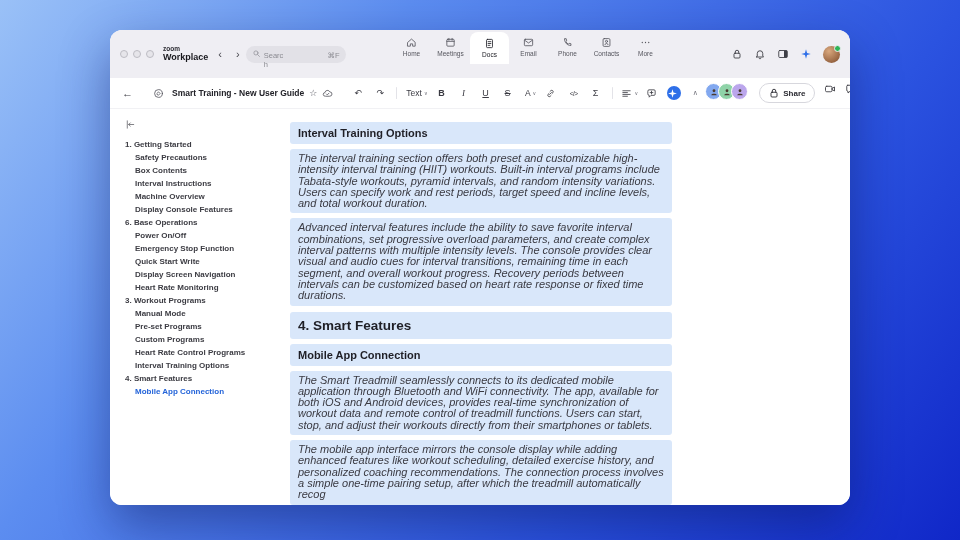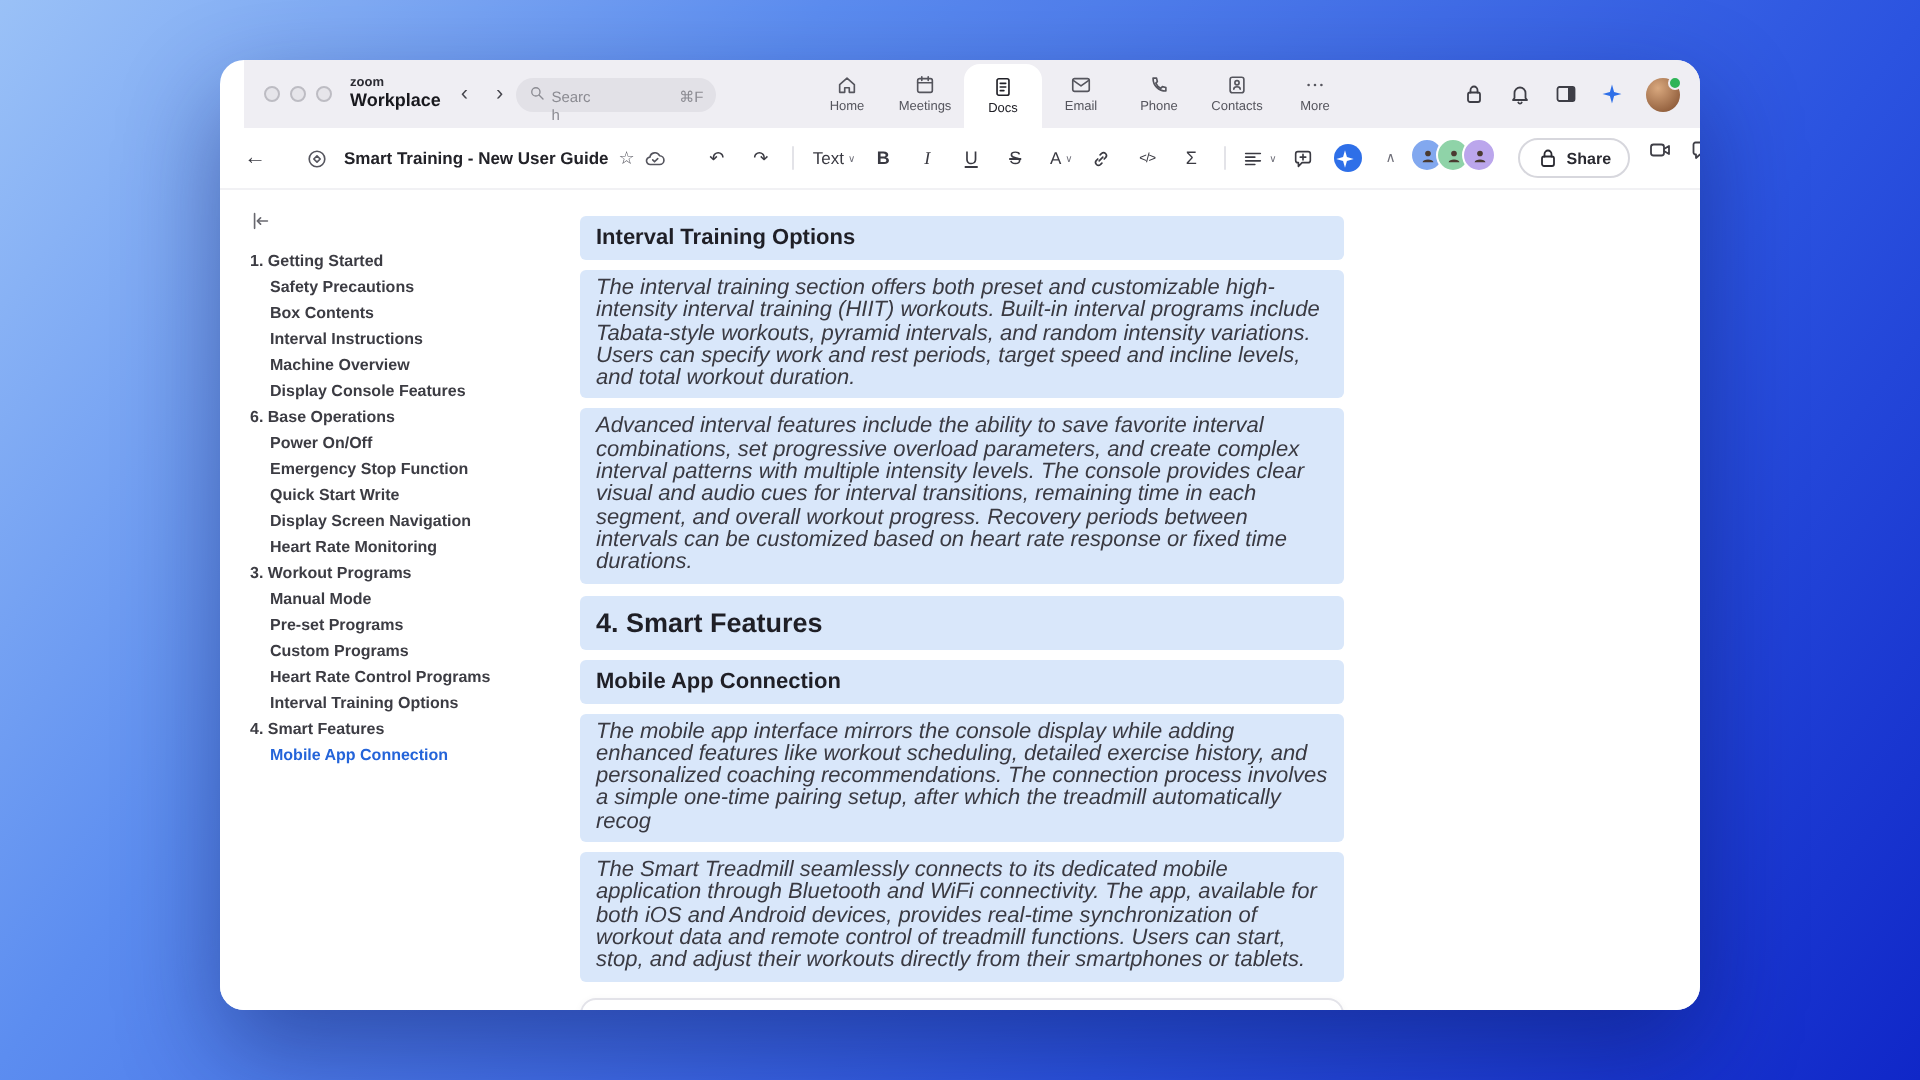--- a/index.html
+++ b/index.html
@@ -7,21 +7,21 @@
     width:960px;height:540px;overflow:hidden;position:relative;
     font-family:"Liberation Sans",sans-serif;
     background:linear-gradient(128deg,#9ac1f7 0%,#5c8df0 30%,#2b53e0 70%,#1027c8 100%);
   }
   .window{
     position:absolute;left:110px;top:30px;width:740px;height:475px;
     background:#fff;border-radius:12px;box-shadow:0 20px 50px rgba(8,20,90,.45);
     display:flex;flex-direction:column;overflow:hidden;
   }
   
-  .titlebar{height:34px;min-height:34px;background:#efeef3;display:flex;align-items:center;padding:0 10px;position:relative;margin-left:12px;}
+  .titlebar{height:48px;min-height:34px;background:#efeef3;display:flex;align-items:center;padding:0 10px;position:relative;}
   .lights{display:flex;gap:5px;margin-right:9px;}
   .light{width:8px;height:8px;border-radius:50%;background:#e6e5ea;border:1px solid #bdbcc3;box-sizing:border-box;}
   .logo{line-height:1;margin-right:10px;}
   .logo .z{display:block;font-size:6.5px;font-weight:700;color:#2c2c33;}
   .logo .w{display:block;font-size:9px;font-weight:700;color:#18181d;margin-top:1px;}
   .nav-ch{display:flex;gap:14px;font-size:11px;color:#46464d;margin-right:6px;}
   .search-pill{width:88px;height:17px;background:#e2e1e7;border-radius:9px;display:flex;align-items:flex-start;padding:0 6px;color:#8b8b92;position:relative;}
   .search-pill .s-ic{margin-top:3px;color:#8b8b92;}
   .search-pill .s-ic svg{width:9px;height:9px;display:block;}
   .search-text{width:20px;font-size:7.5px;line-height:9px;word-break:break-all;margin-left:3px;margin-top:5px;}
@@ -420,22 +420,22 @@
         </div>
     </div>
     <div class="main">
       <div class="doc-col">
 
       <div class="block t-h2">Interval Training Options</div>
           <div class="block t-p">The interval training section offers both preset and customizable high-intensity interval training (HIIT) workouts. Built-in interval programs include Tabata-style workouts, pyramid intervals, and random intensity variations. Users can specify work and rest periods, target speed and incline levels, and total workout duration.</div>
           <div class="block t-p">Advanced interval features include the ability to save favorite interval combinations, set progressive overload parameters, and create complex interval patterns with multiple intensity levels. The console provides clear visual and audio cues for interval transitions, remaining time in each segment, and overall workout progress. Recovery periods between intervals can be customized based on heart rate response or fixed time durations.</div>
           <div class="block t-h1">4. Smart Features</div>
           <div class="block t-h2">Mobile App Connection</div>
+          <div class="block t-p">The Smart Treadmill seamlessly connects to its dedicated mobile application through Bluetooth and WiFi connectivity. The app, available for both iOS and Android devices, provides real-time synchronization of workout data and remote control of treadmill functions. Users can start, stop, and adjust their workouts directly from their smartphones or tablets.</div>
           <div class="block t-p">The mobile app interface mirrors the console display while adding enhanced features like workout scheduling, detailed exercise history, and personalized coaching recommendations. The connection process involves a simple one-time pairing setup, after which the treadmill automatically recog</div>
-          <div class="block t-p">The Smart Treadmill seamlessly connects to its dedicated mobile application through Bluetooth and WiFi connectivity. The app, available for both iOS and Android devices, provides real-time synchronization of workout data and remote control of treadmill functions. Users can start, stop, and adjust their workouts directly from their smartphones or tablets.</div>
         </div>
       <div class="ai-card">
         <div class="ai-row1">
           <span class="ic">
               <svg viewBox="0 0 24 24" fill="none" stroke="currentColor" stroke-width="1.8" stroke-linecap="round" stroke-linejoin="round">
                 <path d="M12 2.5 14.1 9.9 21.5 12l-7.4 2.1L12 21.5 9.9 14.1 2.5 12l7.4-2.1z" fill="#2e6fe8" stroke="none"></path>
               </svg>
             </span>
           <span>Write a detailed guide for a new user of the Smart Treadmill.</span>
         </div>

